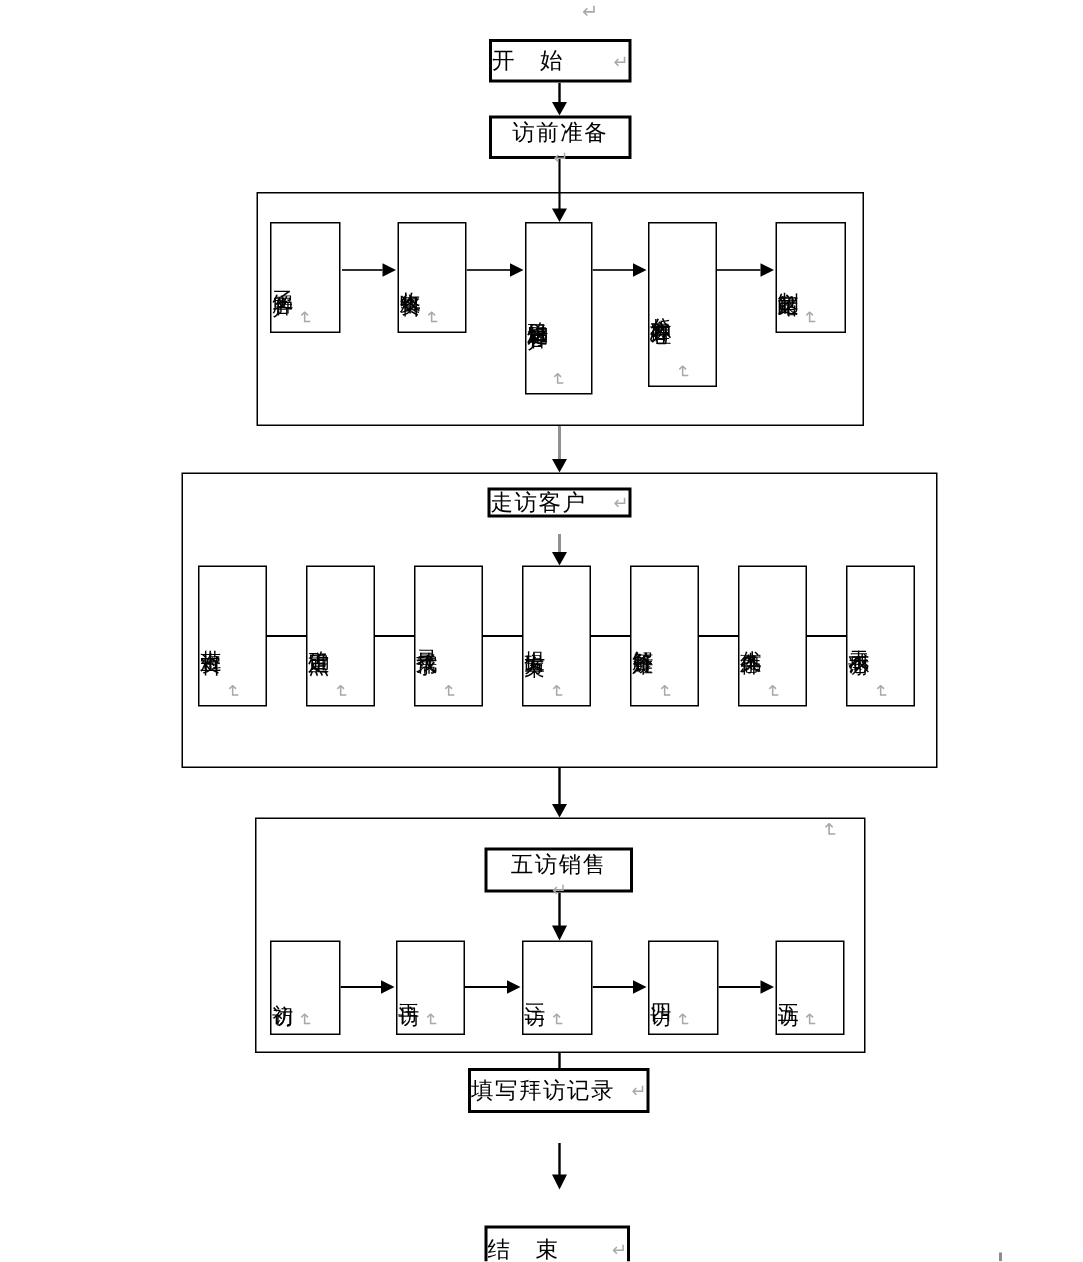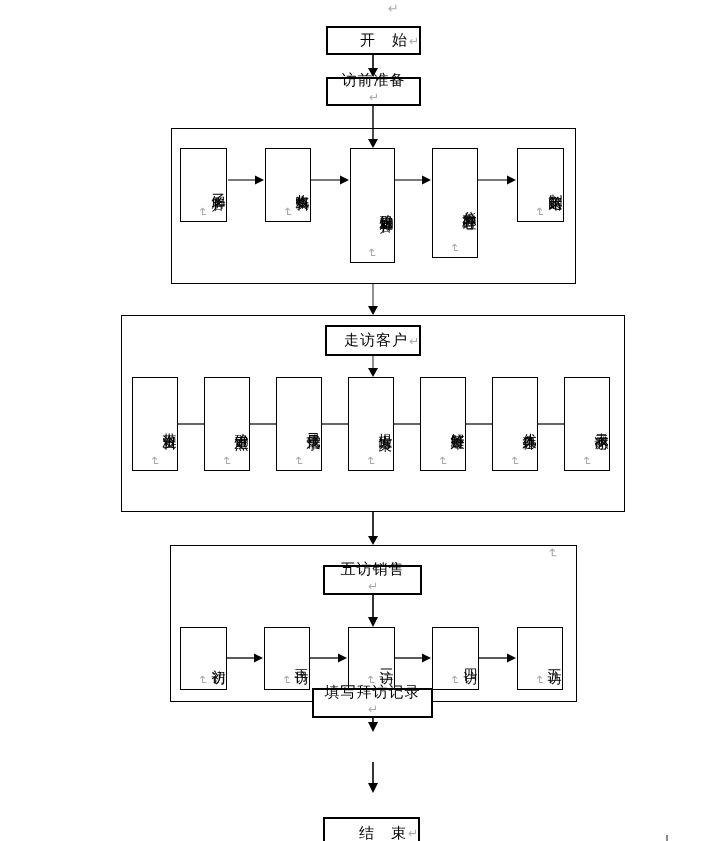--- a/index.html
+++ b/index.html
@@ -1,19 +1,19 @@
 <!DOCTYPE html>
 <html><head>
 <meta charset="utf-8">
 <style>
   html,body{margin:0;padding:0;background:#ffffff;}
   .canvas{position:relative;width:722px;height:841px;background:#ffffff;overflow:hidden;
           font-family:"DejaVu Sans","Liberation Sans",sans-serif;color:#000;}
   .box{position:absolute;box-sizing:border-box;background:#fff;border:1px solid #000;
-       display:flex;align-items:center;justify-content:flex-end;}
+       display:flex;align-items:center;justify-content:space-between;}
   .hbox{border-width:2px;font-size:15px;letter-spacing:1px;white-space:nowrap;}
   .container{position:absolute;box-sizing:border-box;border:1px solid #000;background:transparent;}
   .vtext{writing-mode:vertical-rl;text-orientation:upright;font-size:14px;line-height:1;letter-spacing:1px;}
   .pmark{color:#a9a9a9;font-size:12px;margin-left:1px;letter-spacing:0;}
   .vpmark{position:absolute;bottom:3px;left:38%;transform:rotate(90deg);color:#a9a9a9;font-size:12px;line-height:1;}
   .floatmark{position:absolute;color:#a9a9a9;font-size:13px;line-height:1;}
   .anchor{transform:rotate(90deg);}
   .tick{position:absolute;left:666px;top:835px;width:2px;height:6px;background:#8c8c8c;}
   svg.wires{position:absolute;left:0;top:0;pointer-events:none;}
 </style>
@@ -139,21 +139,21 @@
   <div class="box" style="left:432px;top:148px;width:46px;height:110px;">
     <span class="vtext">分析客户心理</span>
     <span class="vpmark">↵</span>
   </div>
   <div class="box" style="left:517px;top:148px;width:47px;height:74px;">
     <span class="vtext">制定策略</span>
     <span class="vpmark">↵</span>
   </div>
 
   <div class="container" style="left:121px;top:315px;width:504px;height:197px;"></div>
-  <div class="box hbox" style="left:325px;top:325px;width:96px;height:31px;">
+  <div class="box hbox" style="left:325px;top:325px;width:96px;height:20px;">
     <span>走访客户</span>
       <span class="pmark">↵</span>
   </div>
   <div class="box" style="left:132px;top:377px;width:46px;height:94px;">
     <span class="vtext">带上资料</span>
     <span class="vpmark">↵</span>
   </div>
   <div class="box" style="left:204px;top:377px;width:46px;height:94px;">
     <span class="vtext">确定重点</span>
     <span class="vpmark">↵</span>
@@ -199,21 +199,21 @@
   </div>
   <div class="box" style="left:432px;top:627px;width:47px;height:63px;">
     <span class="vtext">四访</span>
     <span class="vpmark">↵</span>
   </div>
   <div class="box" style="left:517px;top:627px;width:46px;height:63px;">
     <span class="vtext">五访</span>
     <span class="vpmark">↵</span>
   </div>
 
-  <div class="box hbox" style="left:312px;top:688px;width:121px;height:30px;flex-direction:column;">
+  <div class="box hbox" style="left:312px;top:712px;width:121px;height:30px;">
     <span>填写拜访记录</span>
       <span class="pmark">↵</span>
   </div>
 
   <div class="box hbox" style="left:323px;top:793px;width:97px;height:32px;margin-top:24px;">
     <span>结　束</span>
       <span class="pmark">↵</span>
   </div>
 
   <div class="tick"></div>

